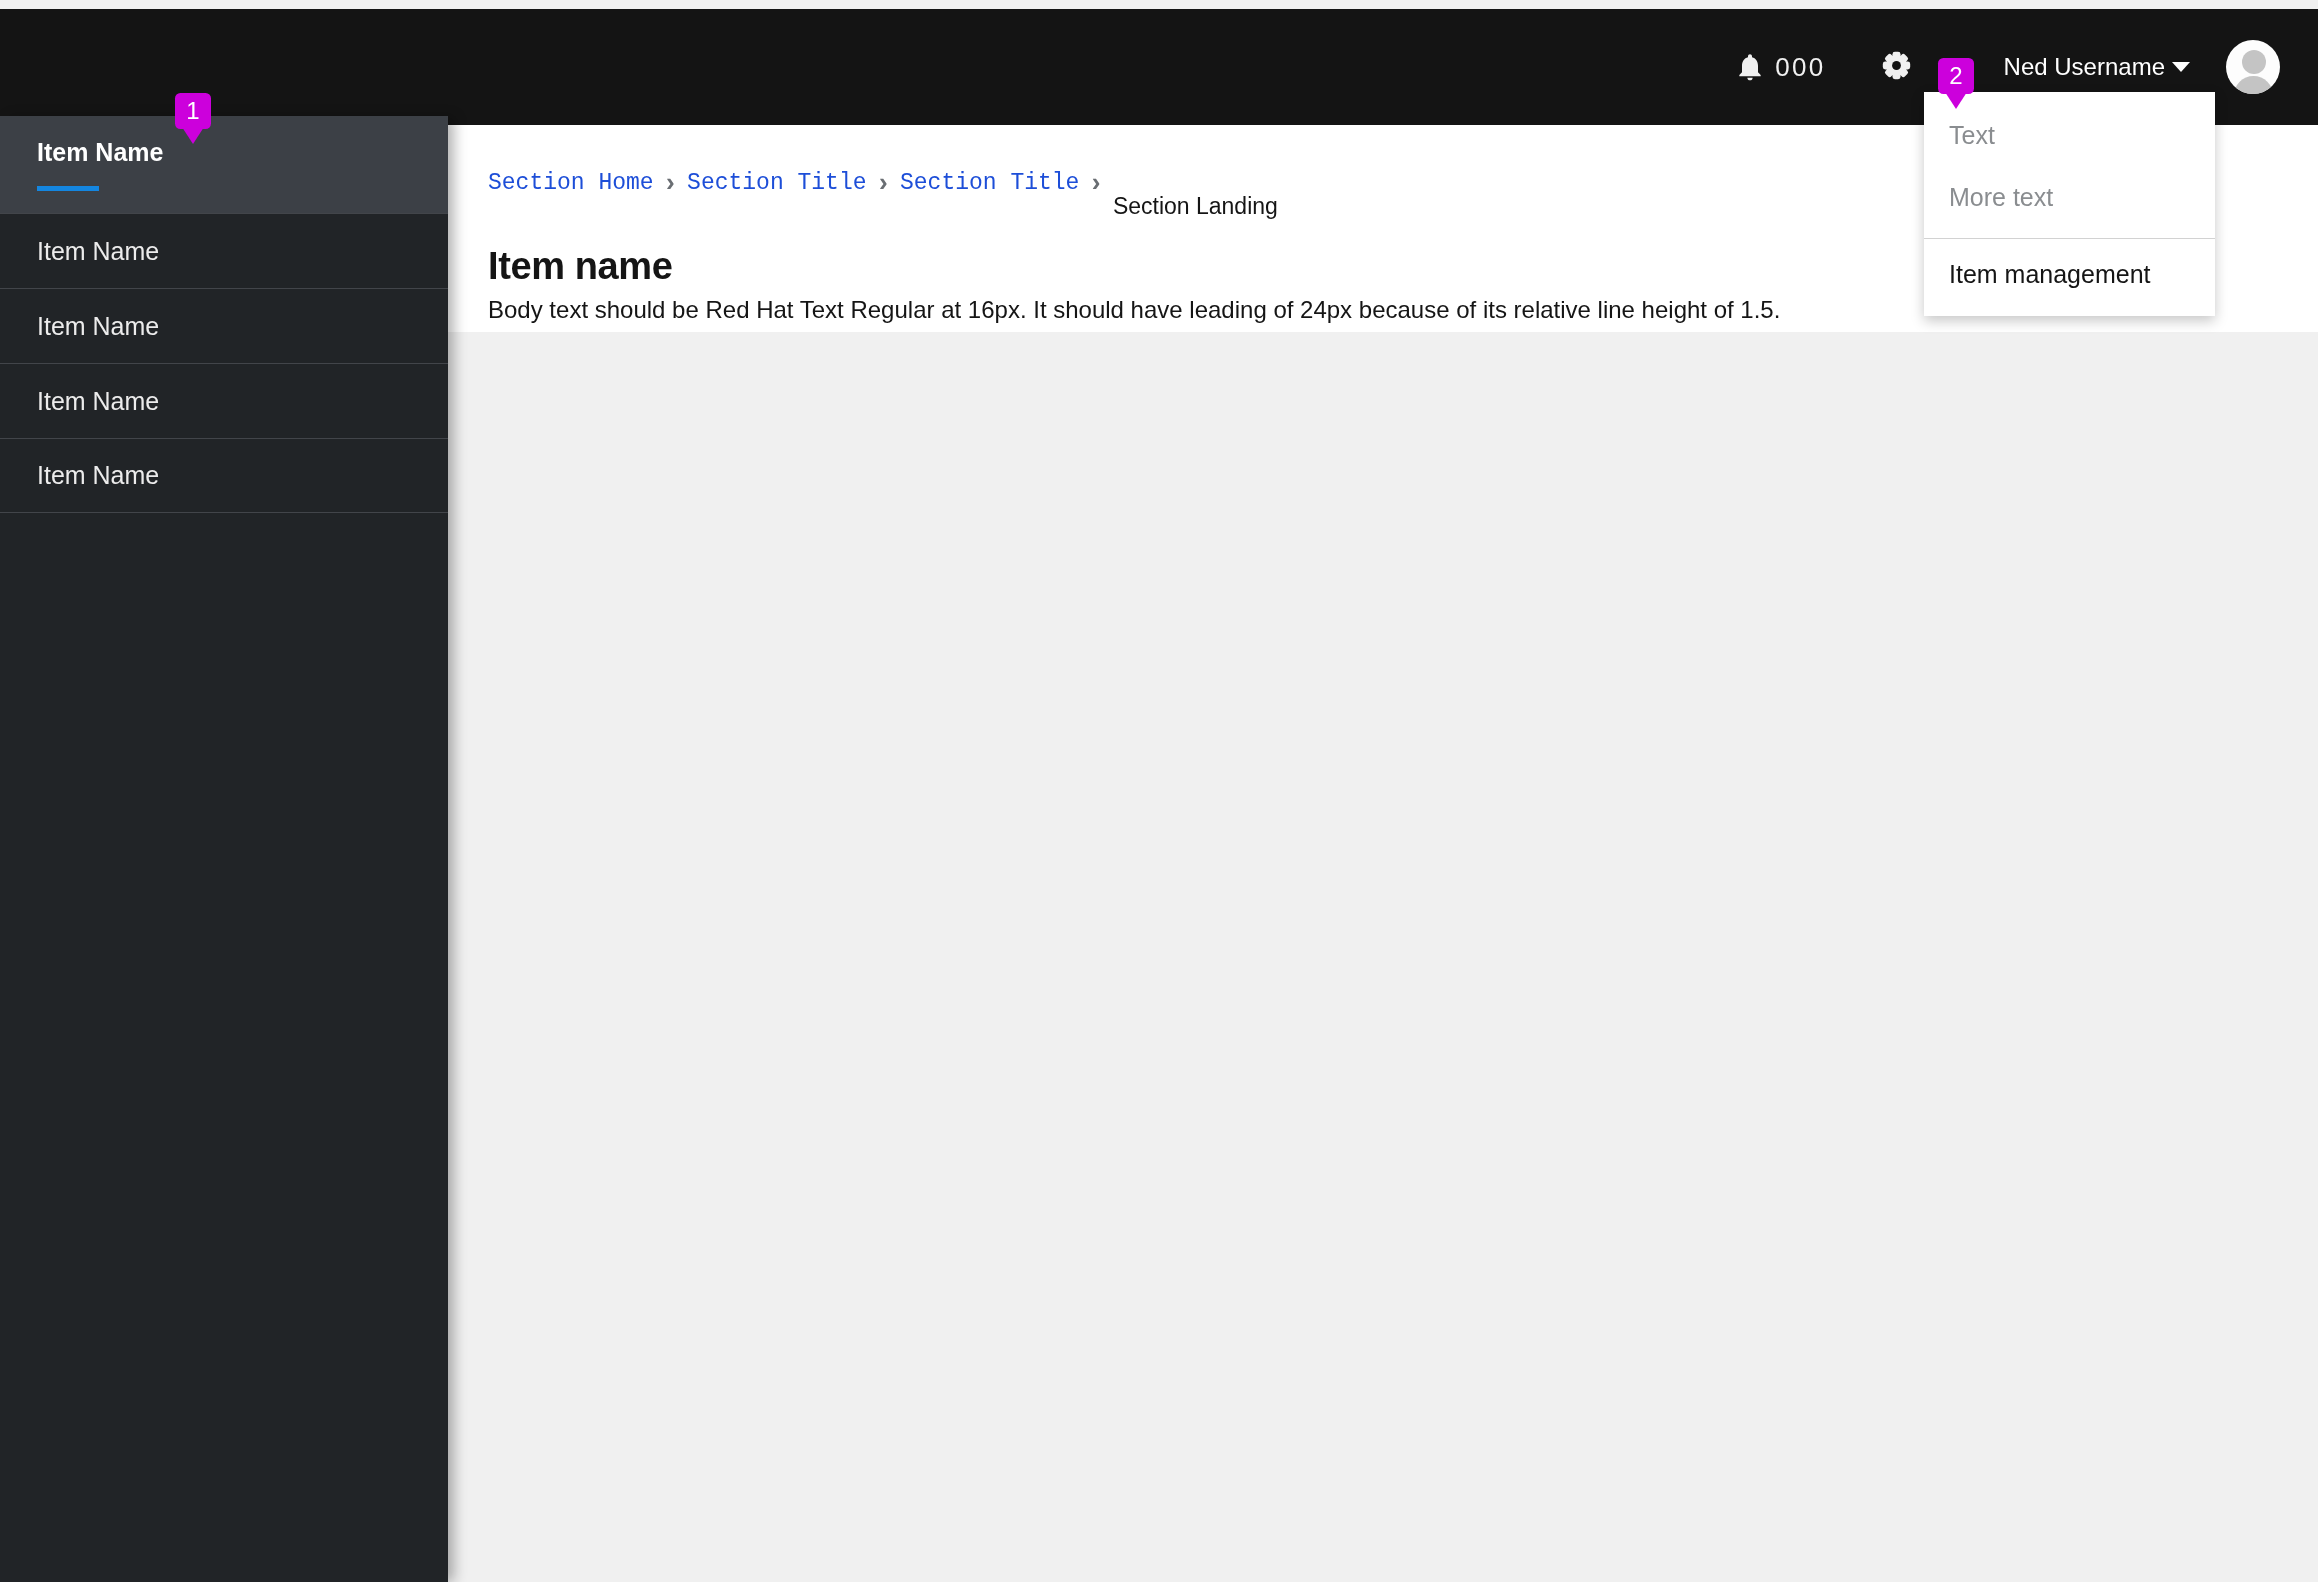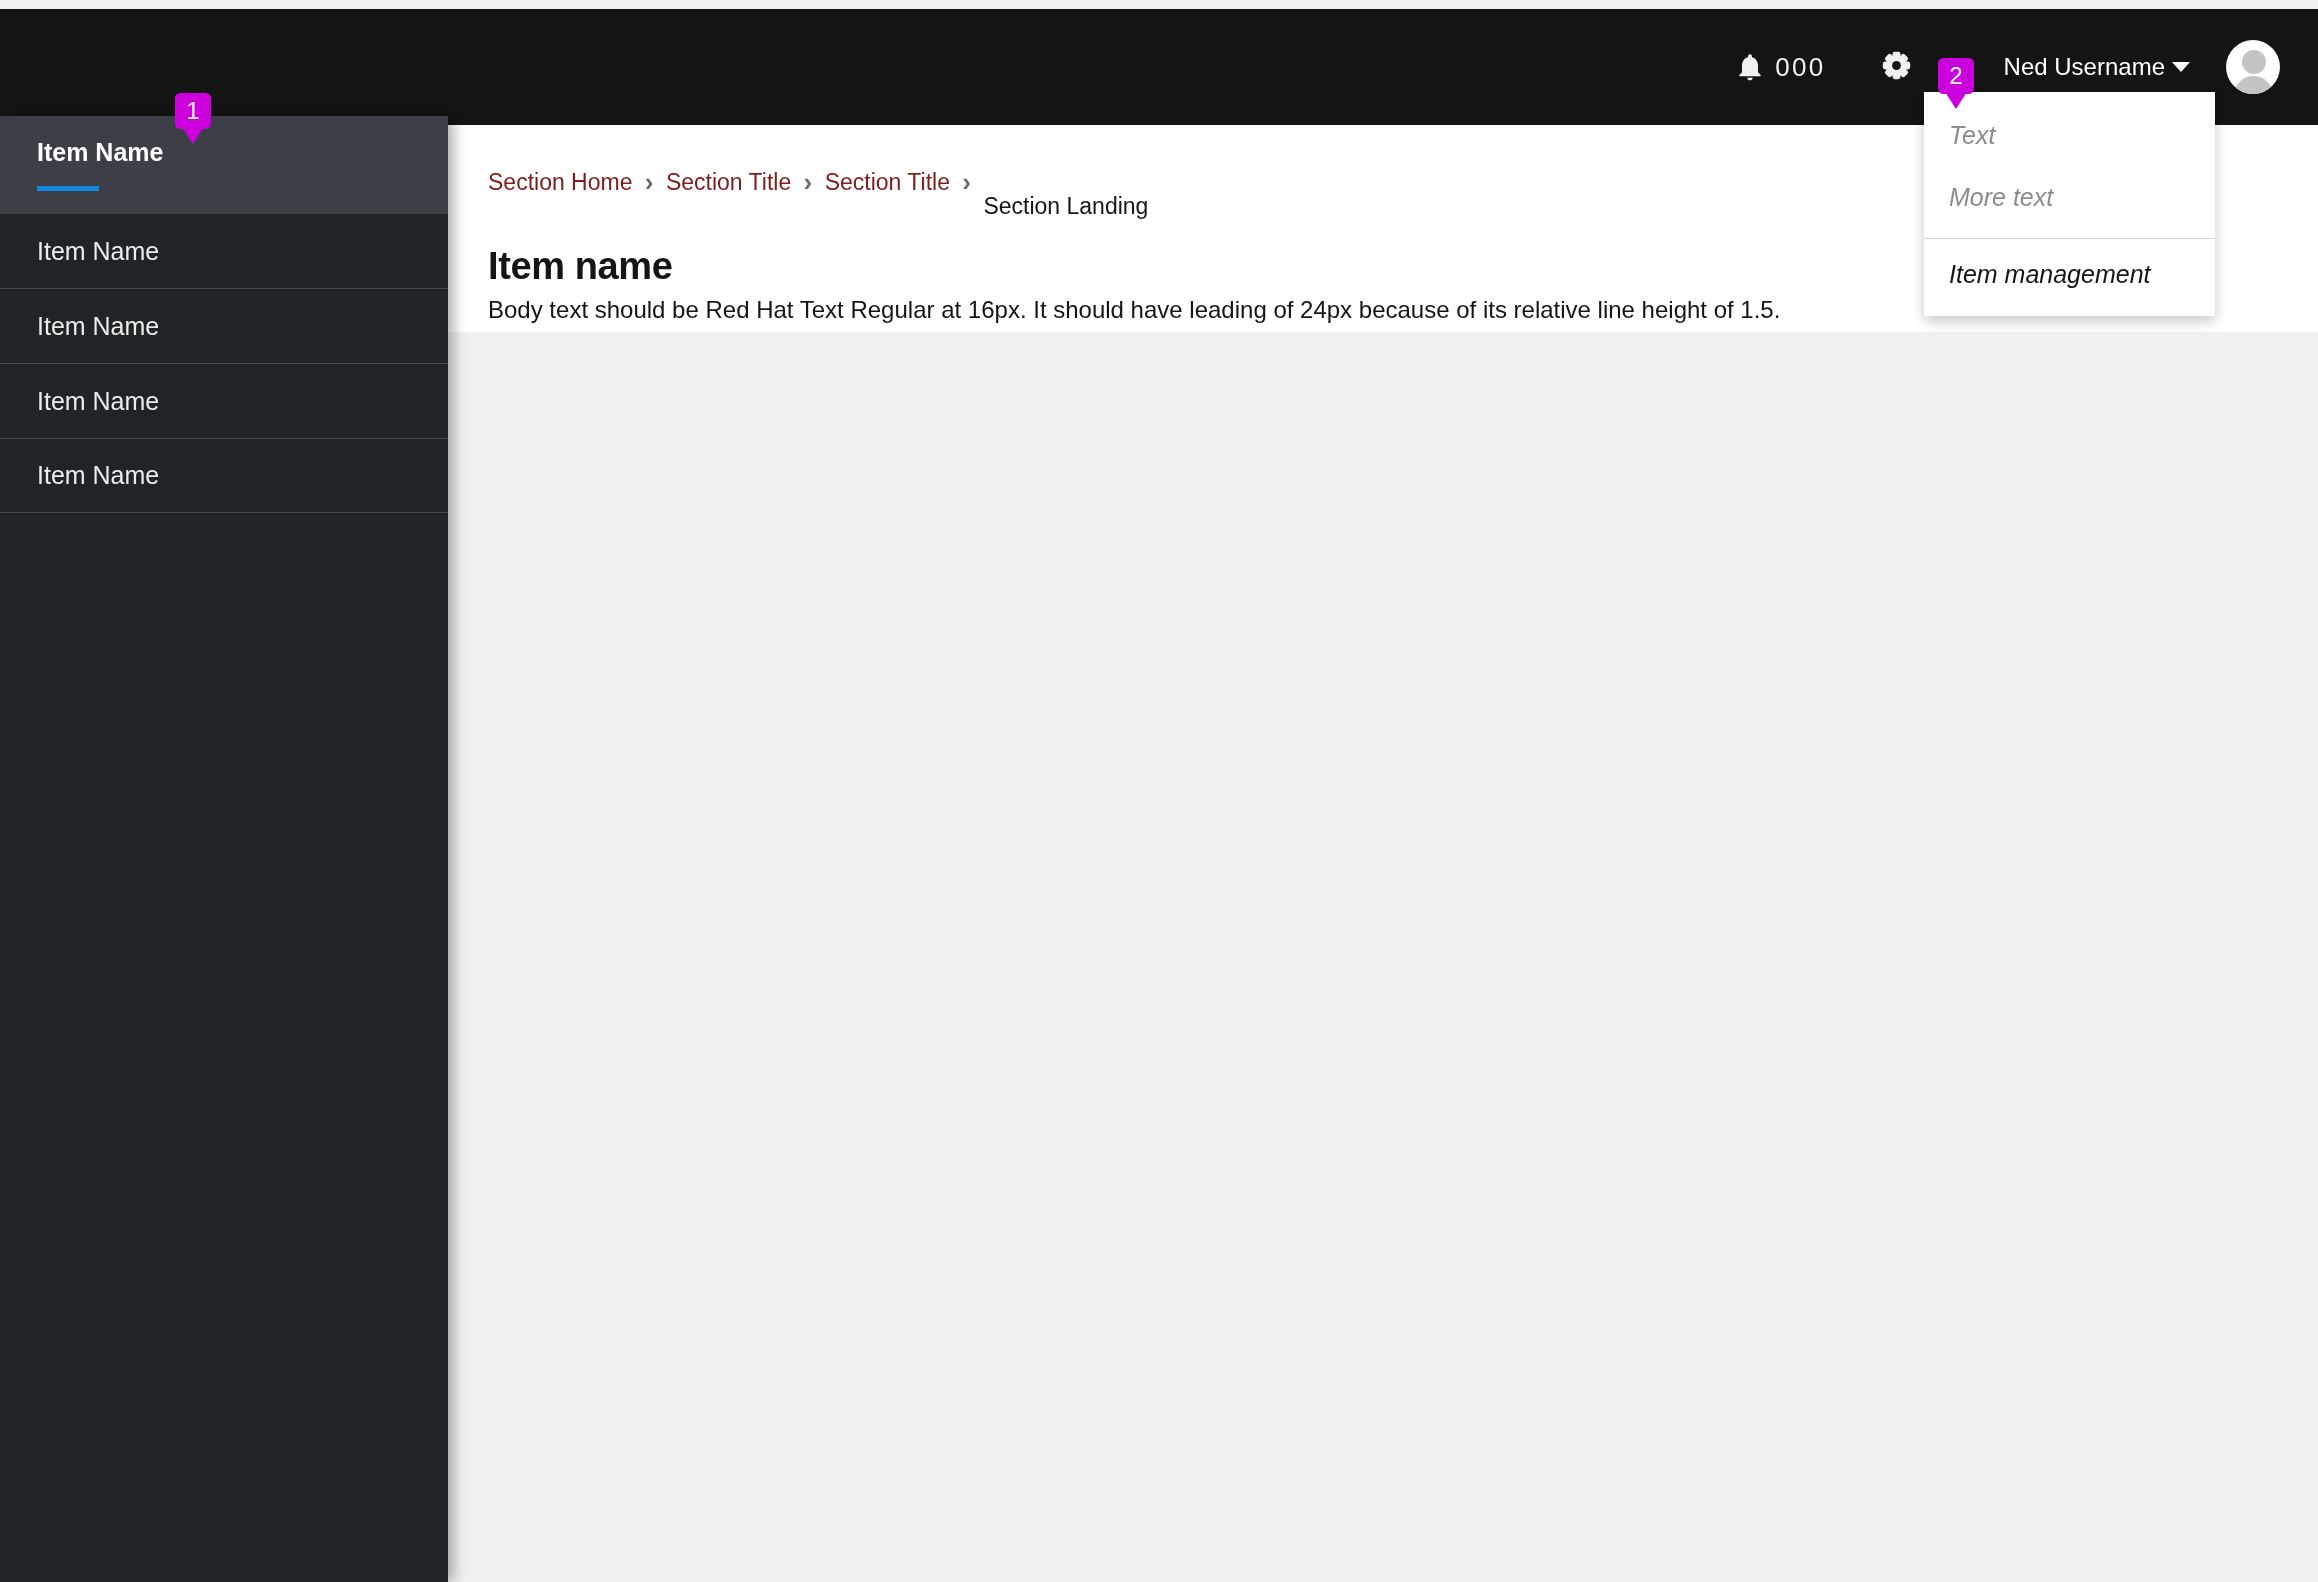--- a/index.html
+++ b/index.html
@@ -38,34 +38,34 @@
   .nav-item.selected { height:97px; background:#3c4046; border-top:none;
     flex-direction:column; align-items:flex-start; justify-content:center; }
   .nav-item.selected .nav-label { color:#ffffff; font-weight:700; }
   .sel-underline { width:62px; height:5.4px; background:#1486e0; margin-top:18.5px; }
 
   
   .content { position:absolute; left:448px; top:116px; width:1870px; height:1467px;
     background:#f0f0f0; z-index:1; }
   .content-head { background:#ffffff; height:216px; padding:29px 0 0 40px; }
   .breadcrumb { display:flex; align-items:center; font-size:23px; }
-  .crumb-link { color:#7f1d1d; cursor:pointer; }
+  .crumb-link { color:#1d4ed8; cursor:pointer;font-family:Liberation Mono, monospace; }
   .crumb-sep { color:#6a6e73; font-weight:700; font-size:26px; padding:0 12.4px;
     line-height:23px; }
   .crumb-current { color:#151515;margin-top:48px; }
   .page-title { margin-top:25px; font-size:38px; font-weight:600; color:#151515;
     letter-spacing:-0.4px; }
   .page-body { margin-top:4px; font-size:24px; color:#151515; line-height:1.5; }
 
   
   .menu { position:absolute; left:1924px; top:92px; width:291px; z-index:40;
     background:#ffffff; padding:12.4px 0 10.8px 0;
     box-shadow:0 4.6px 12.4px rgba(0,0,0,0.22); }
   .menu-item { height:62px; display:flex; align-items:center; padding-left:25px;
-    font-size:25px; color:#151515; cursor:pointer; list-style:none;font-style:italic; }
+    font-size:25px; color:#151515; cursor:pointer; list-style:none; }
   .menu-item.disabled { color:#8a8d90; cursor:default; }
   .menu-divider { border:none; border-top:0.8px solid #d2d2d2; margin:9.3px 0 4.6px 0; }
 
   
   .marker { position:absolute; z-index:60; width:36px; height:36px;
     background:#cc00dc; border-radius:5.4px; color:#ffffff; font-size:24px;
     display:flex; align-items:center; justify-content:center; }
   .marker-tail { position:absolute; left:50%; top:34px; transform:translateX(-50%);
     width:0; height:0; border-left:11.6px solid transparent;
     border-right:11.6px solid transparent; border-top:17px solid #cc00dc; }

